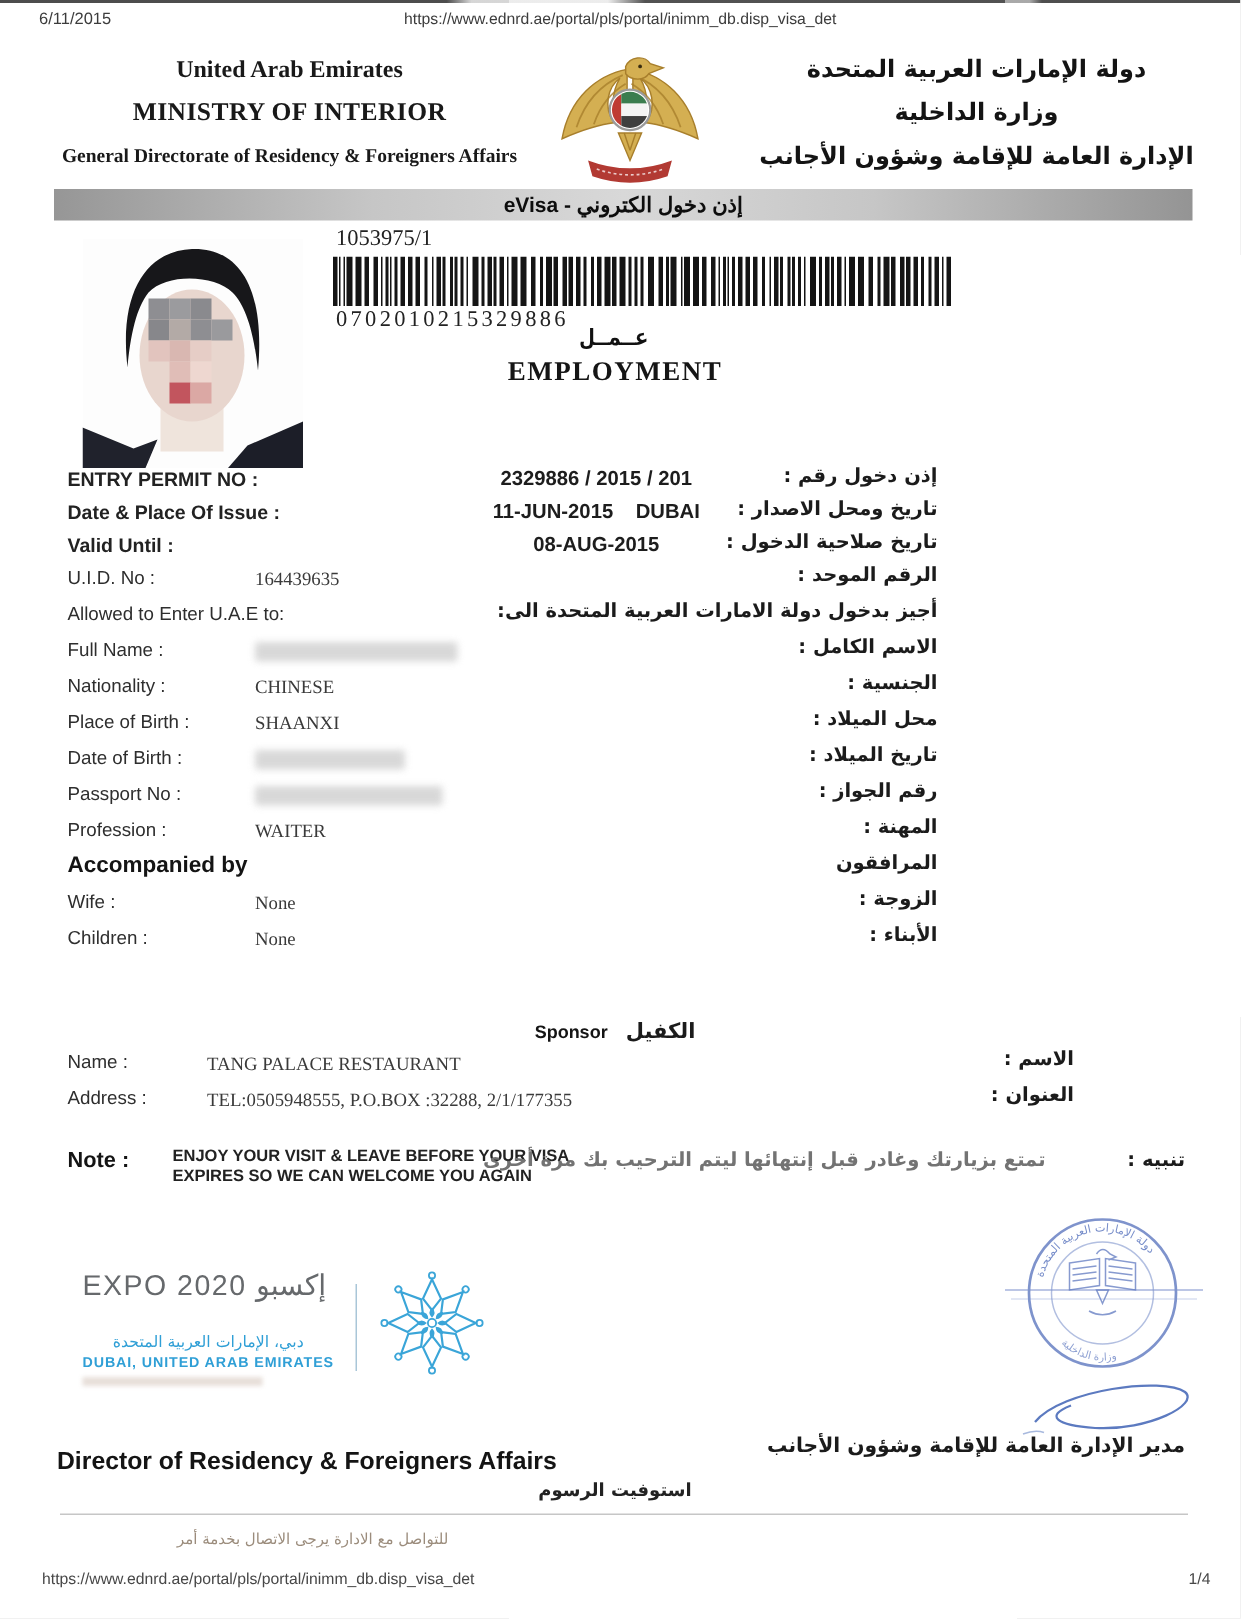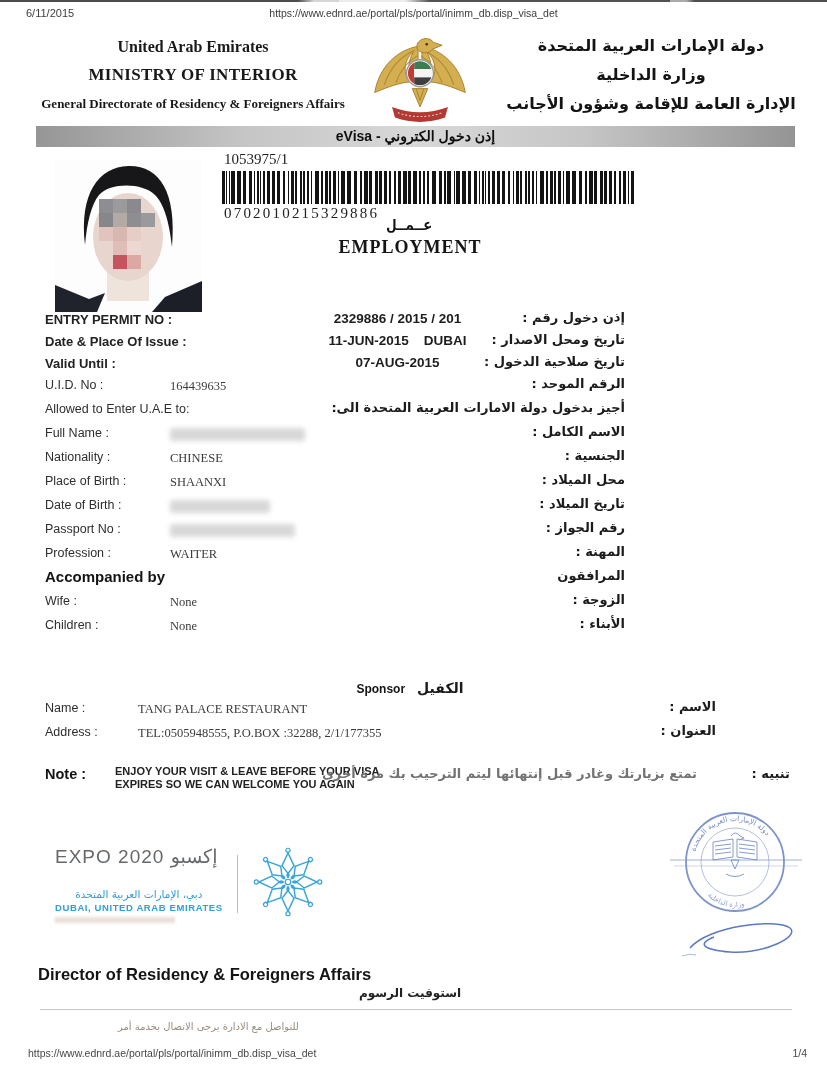--- a/index.html
+++ b/index.html
@@ -175,21 +175,21 @@
       <span class="vbold">2329886 / 2015 / 201</span>
       <span class="arl ar">إذن دخول رقم :</span>
     </div>
     <div class="row h22">
       <span class="lbl b">Date &amp; Place Of Issue :</span>
       <span class="vbold">11-JUN-2015    DUBAI</span>
       <span class="arl ar">تاريخ ومحل الاصدار :</span>
     </div>
     <div class="row h22">
       <span class="lbl b">Valid Until :</span>
-      <span class="vbold">07-AUG-2015</span>
+      <span class="vbold">08-AUG-2015</span>
       <span class="arl ar">تاريخ صلاحية الدخول :</span>
     </div>
     <div class="row">
       <span class="lbl">U.I.D. No :</span>
       <span class="vser">164439635</span>
       <span class="arl ar">الرقم الموحد :</span>
     </div>
     <div class="row">
       <span class="lbl">Allowed to Enter U.A.E to:</span>
       <span class="arl ar">أجيز بدخول دولة الامارات العربية المتحدة الى:</span>
@@ -327,20 +327,21 @@
   </div>
 
   <div class="abs sig">
     <svg width="130" height="55" viewBox="0 0 130 55">
       <path d="M10,36 C28,14 96,6 110,16 C120,24 86,42 50,40 C24,38 16,32 34,25" fill="none" stroke="#3f63b5" stroke-width="1.5" opacity=".85"></path>
       <path d="M2,44 q8,-3 14,-1" fill="none" stroke="#3f63b5" stroke-width="1" opacity=".45"></path>
     </svg>
   </div>
 
   <div class="abs director-en">Director of Residency &amp; Foreigners Affairs</div>
+  <div class="abs director-ar ar">مدير الإدارة العامة للإقامة وشؤون الأجانب</div>
   <div class="abs fees ar">استوفيت الرسوم</div>
   <div class="abs divider"></div>
   <div class="abs contact ar">للتواصل مع الادارة يرجى الاتصال بخدمة أمر</div>
 
   <div class="abs foot-url">https://www.ednrd.ae/portal/pls/portal/inimm_db.disp_visa_det</div>
   <div class="abs foot-page">1/4</div>
 
 </div>
 
 </body></html>

